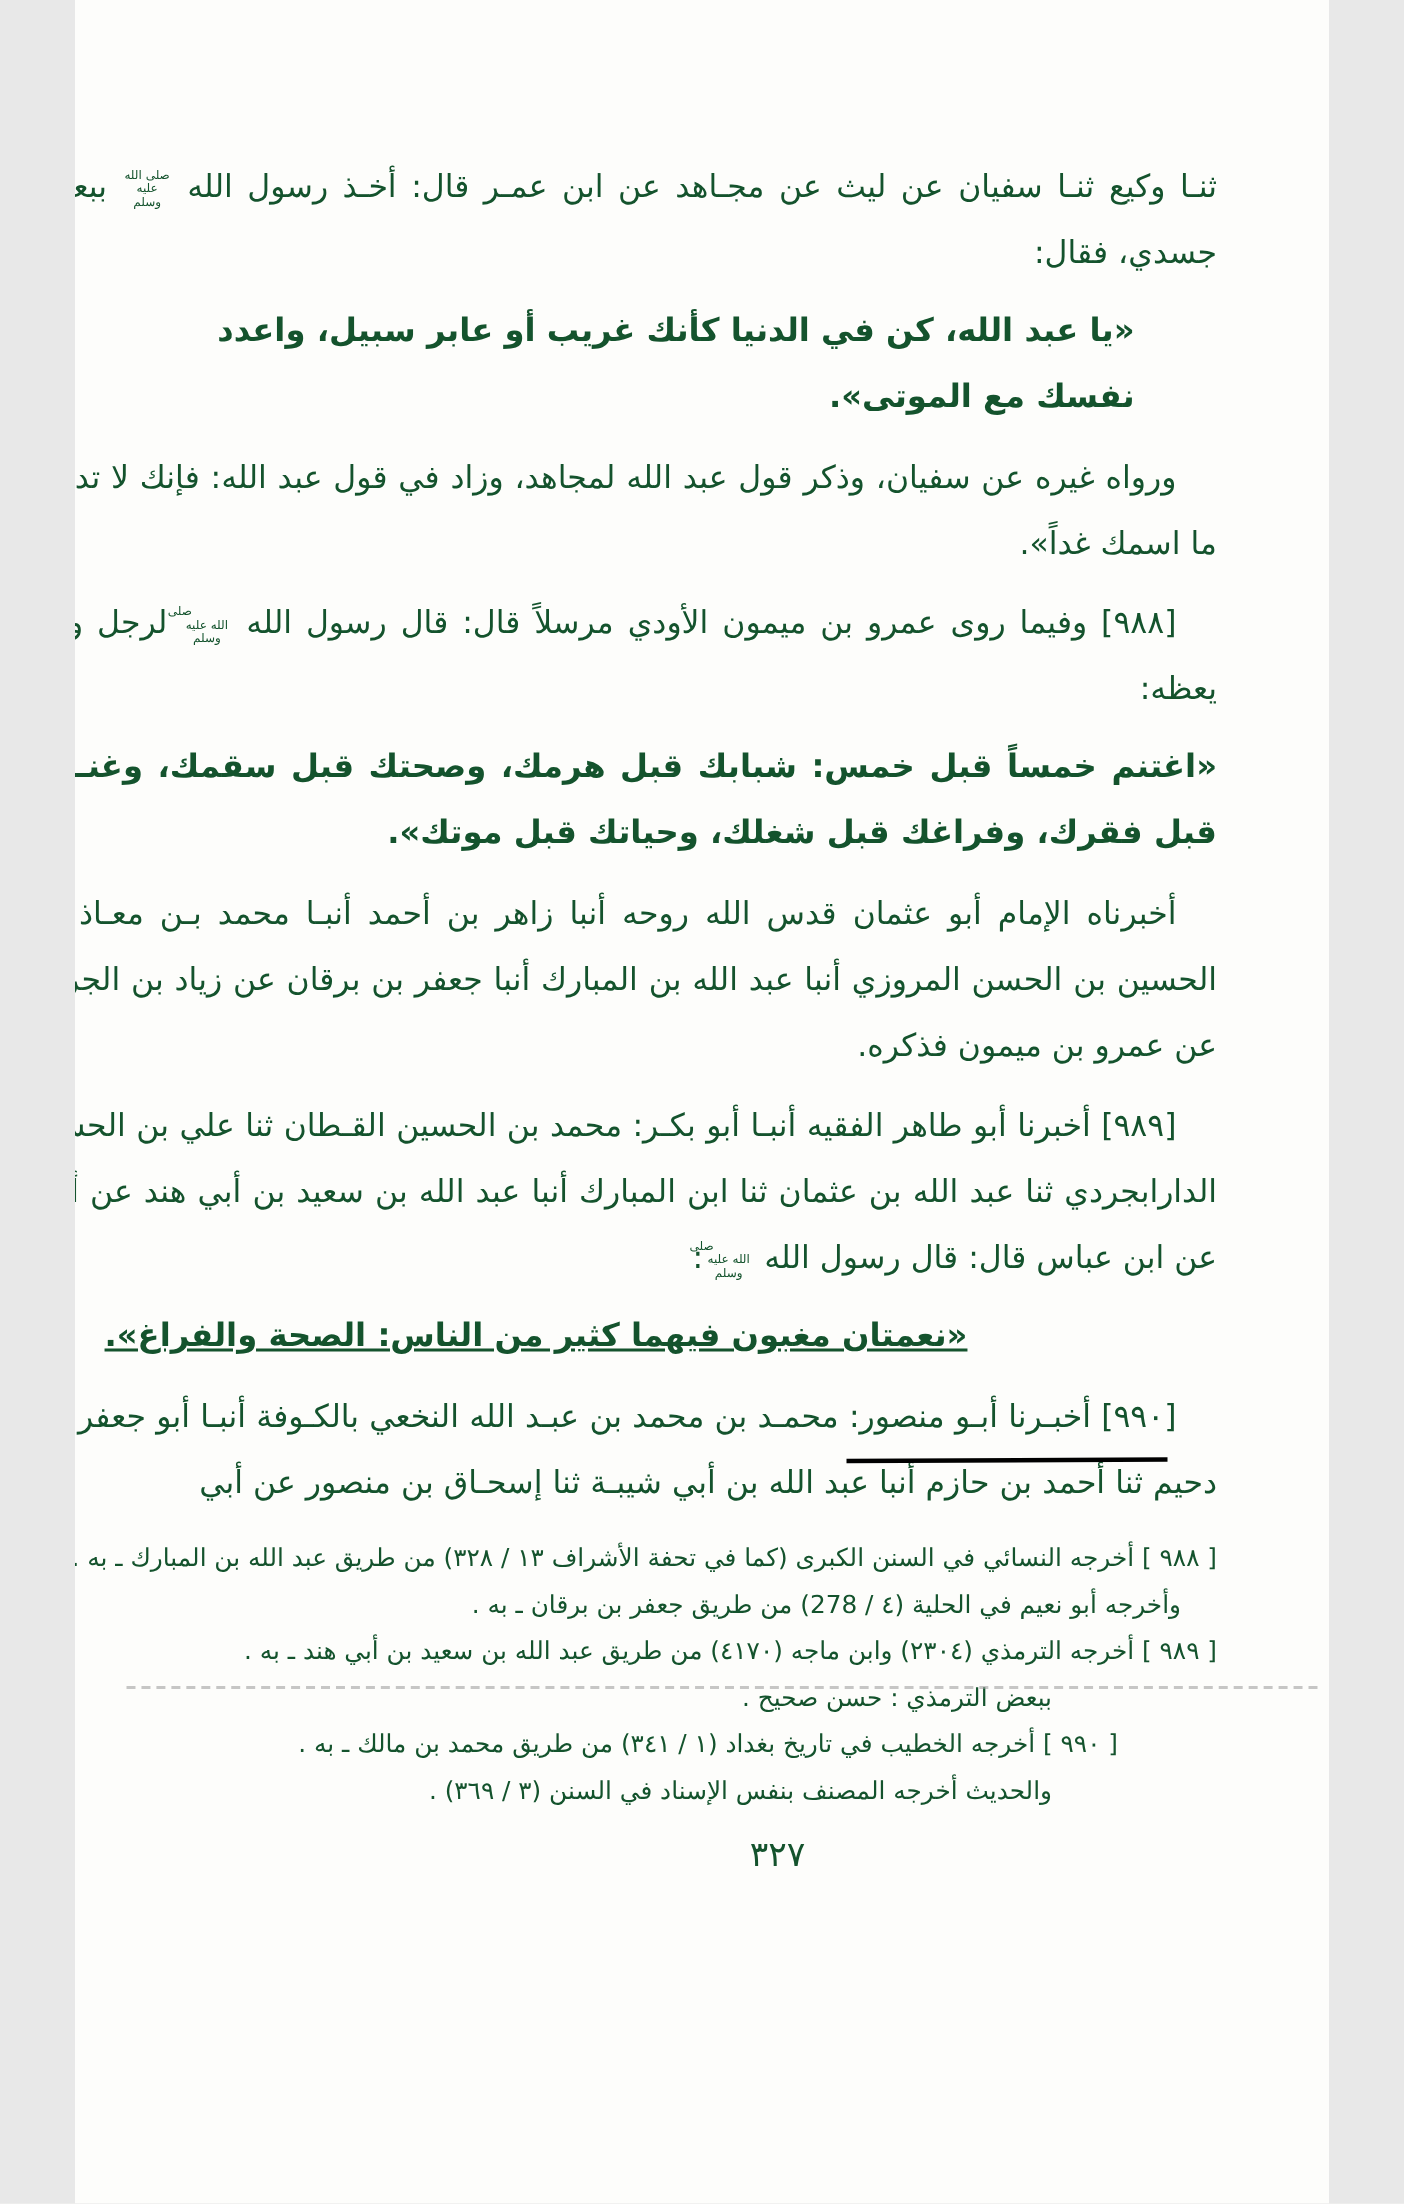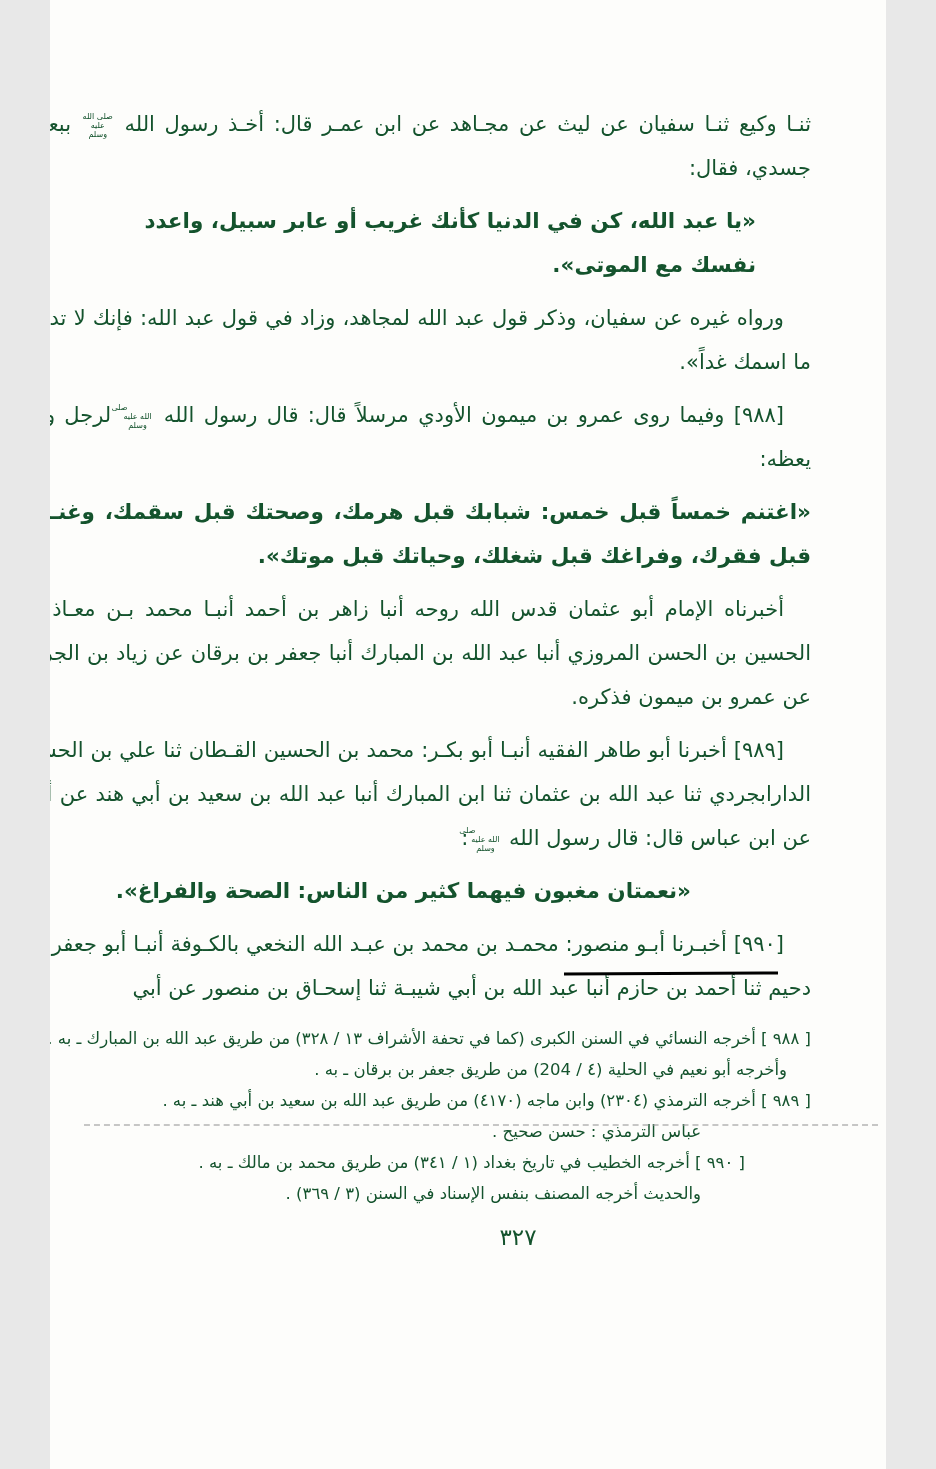--- a/index.html
+++ b/index.html
@@ -7,21 +7,21 @@
     position:relative; width:836px; height:1469px; margin:0 auto;
     background:#fdfdfb; overflow:hidden; direction:rtl; color:#14532d;
     font-family:"DejaVu Sans", sans-serif;
   }
   .content { position:absolute; top:102px; right:75px; width:788px; }
   .content p { margin:0 0 9px 0; font-size:21px; line-height:44px; text-align:justify; }
   .content p:last-child { margin-bottom:0; }
   p.indent { text-indent:27px; }
   p.quote  { font-weight:bold; font-size:21.5px; }
   p.quote-line1 { padding-left:70px; padding-right:55px; text-align:right; }
-  p.quote-line2 { padding-right:120px; text-align:right; }
+  p.quote-line2 { padding-right:120px; text-align:center;text-decoration:underline; }
   .saw {
     display:inline-block; width:34px; font-size:8px; line-height:1.1;
     text-align:center; vertical-align:-6px; font-weight:normal;
     letter-spacing:0; word-spacing:0; white-space:normal;
   }
   .footnote-sep {
     position:absolute; top:972px; right:108px; width:214px; height:3px;
     background:#000; transform:rotate(-0.3deg);
   }
   .footnotes { position:absolute; top:1023px; right:75px; width:788px; }
@@ -63,23 +63,23 @@
     <p class="quote quote-line2">«نعمتان مغبون فيهما كثير من الناس: الصحة والفراغ».</p>
 
     <p class="indent">[٩٩٠] أخبـرنا أبـو منصور: محمـد بن محمد بن عبـد الله النخعي بالكـوفة أنبـا أبو جعفر بن دحيم ثنا أحمد بن حازم أنبا عبد الله بن أبي شيبـة ثنا إسحـاق بن منصور عن أبي</p>
 
   </div>
 
   <div class="footnote-sep"></div>
 
   <div class="footnotes">
     <p class="first">[ ٩٨٨ ] أخرجه النسائي في السنن الكبرى (كما في تحفة الأشراف ١٣ / ٣٢٨) من طريق عبد الله بن المبارك ـ به .</p>
-    <p class="fn-indent-sm">وأخرجه أبو نعيم في الحلية (٤ / 204) من طريق جعفر بن برقان ـ به .</p>
+    <p class="fn-indent-sm">وأخرجه أبو نعيم في الحلية (٤ / 278) من طريق جعفر بن برقان ـ به .</p>
     <p>[ ٩٨٩ ] أخرجه الترمذي (٢٣٠٤) وابن ماجه (٤١٧٠) من طريق عبد الله بن سعيد بن أبي هند ـ به .</p>
-    <p class="fn-indent-lg">عباس الترمذي : حسن صحيح .</p>
+    <p class="fn-indent-lg">ببعض الترمذي : حسن صحيح .</p>
     <p class="fn-indent-md">[ ٩٩٠ ] أخرجه الخطيب في تاريخ بغداد (١ / ٣٤١) من طريق محمد بن مالك ـ به .</p>
     <p class="fn-indent-lg">والحديث أخرجه المصنف بنفس الإسناد في السنن (٣ / ٣٦٩) .</p>
   </div>
 
   <div class="artifact-line"></div>
 
   <div class="page-number">٣٢٧</div>
 
 </div>
 

